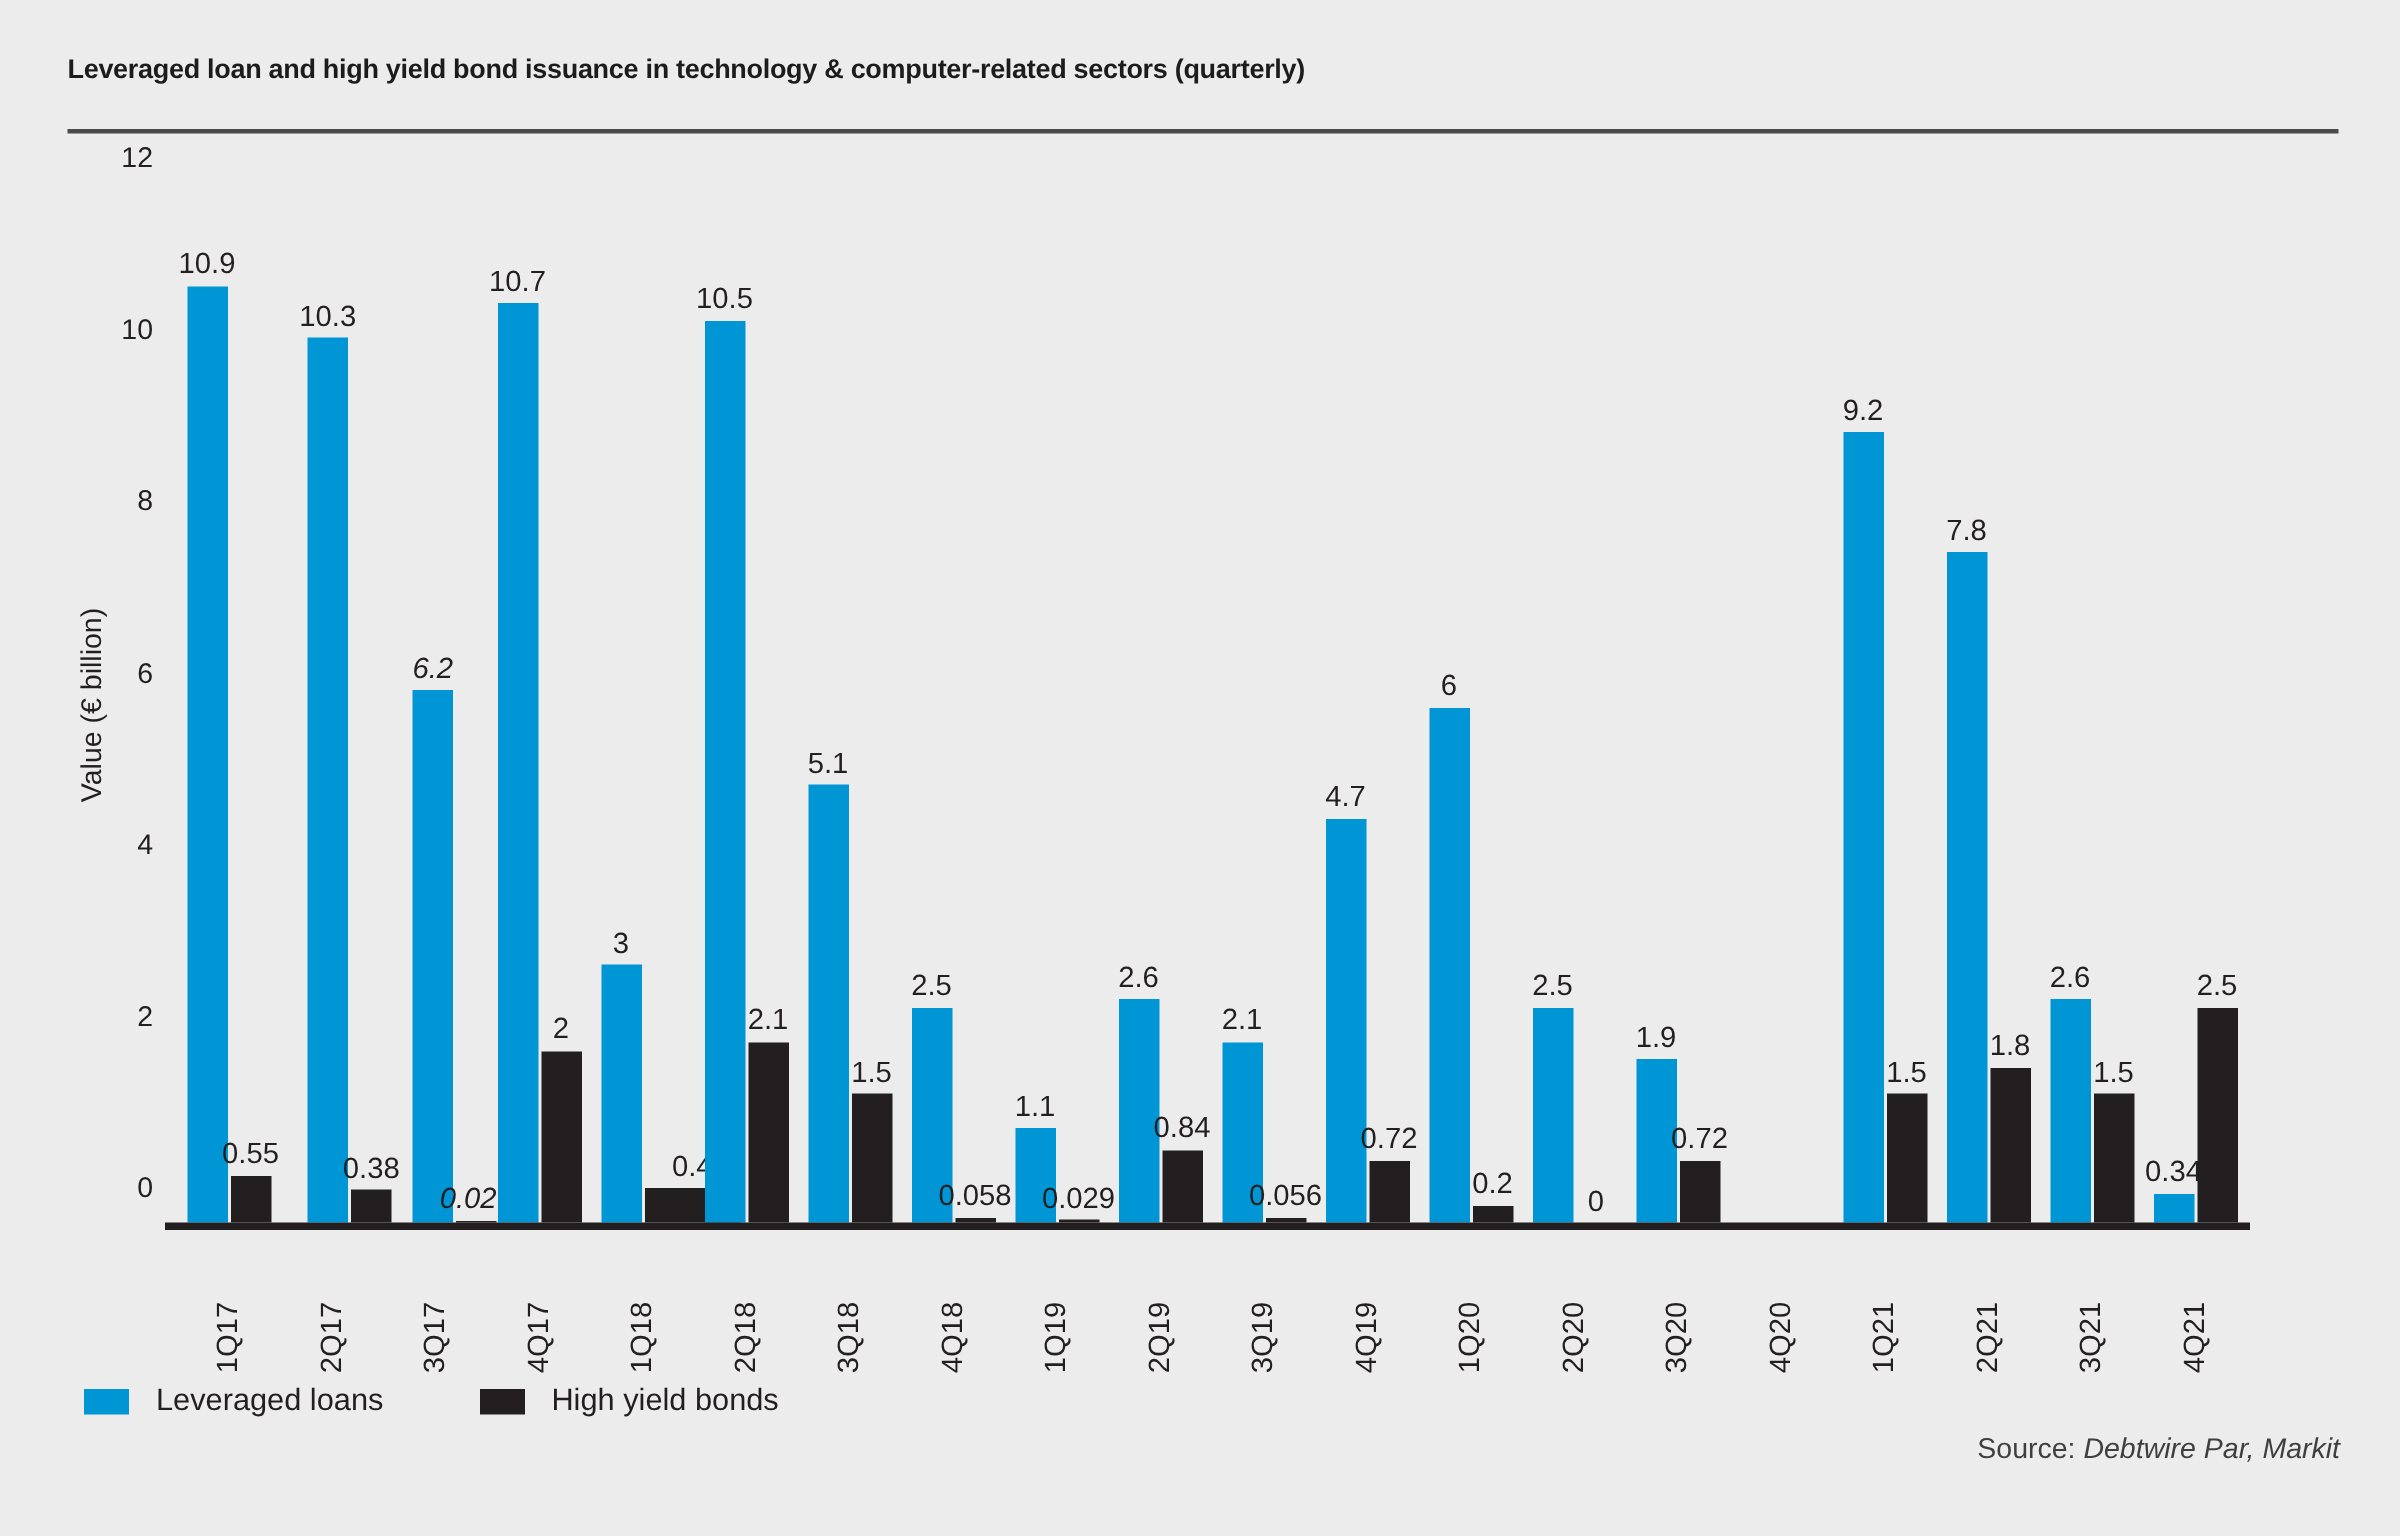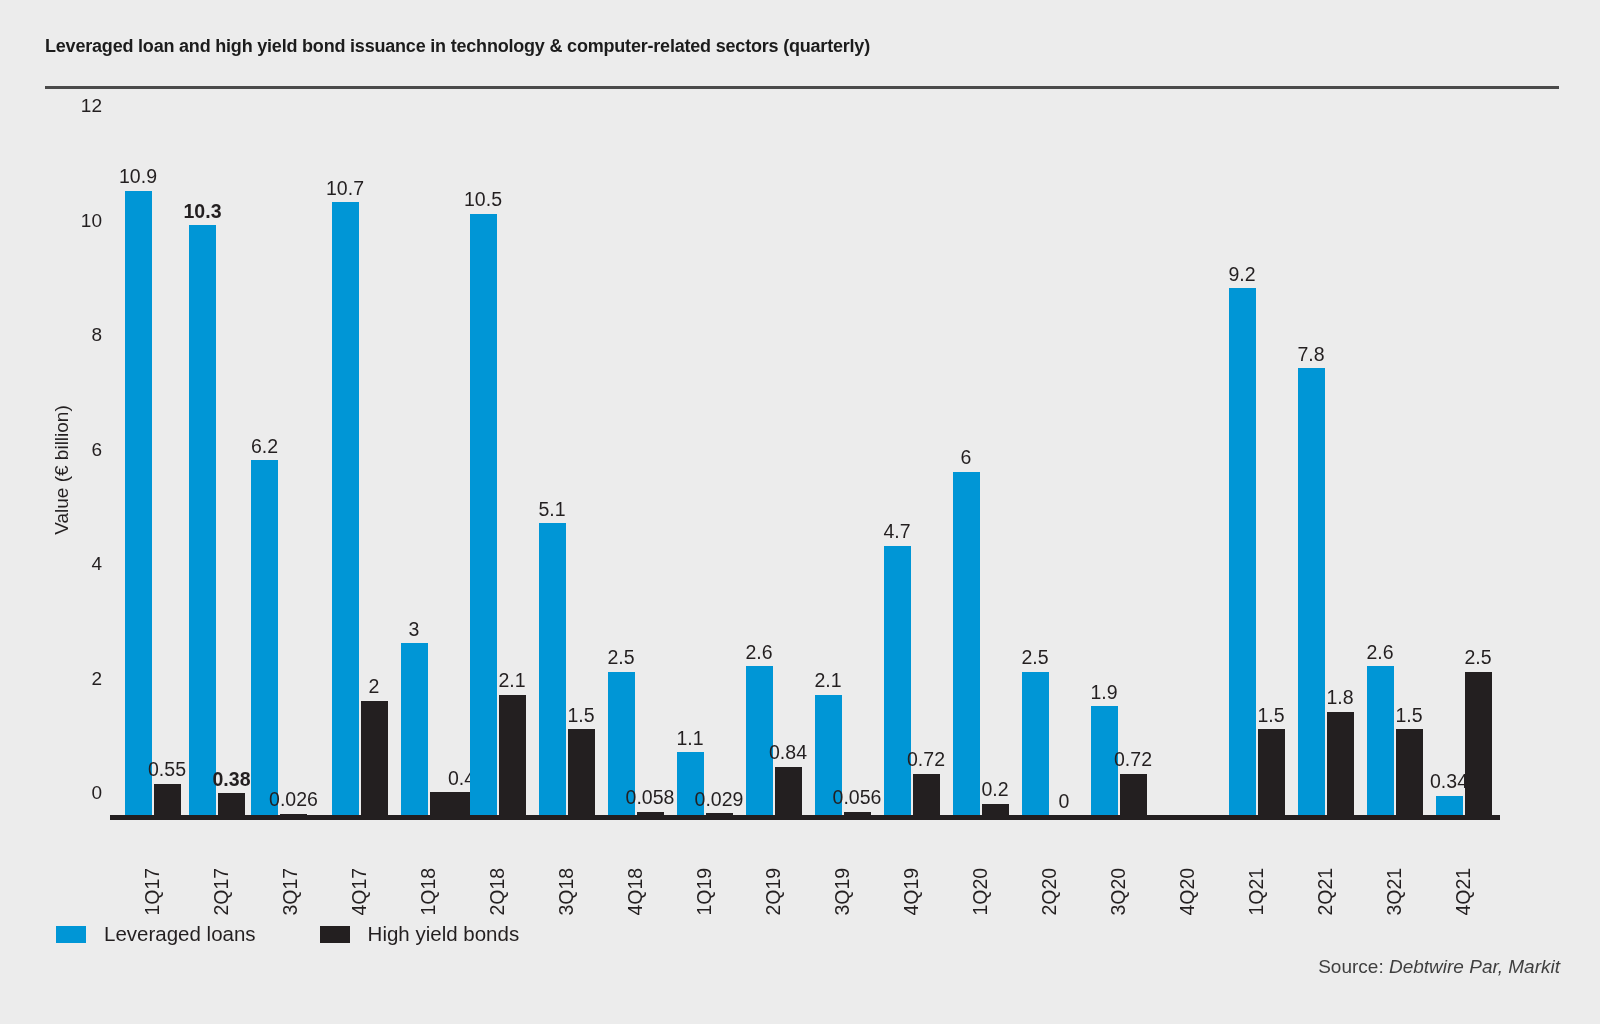--- a/index.html
+++ b/index.html
@@ -168,29 +168,29 @@
     <div class="ytick" style="bottom: 572.5px;">10</div>
     <div class="ytick" style="bottom: 687px;">12</div>
     <div class="group" style="left: 6.5px; width: 56px;">
       <div class="bar loans" style="height: 624.025px;">
         <span class="bar-label">10.9</span>
       </div>
       <div class="bar bonds" style="height: 31.4875px;">
         <span class="bar-label">0.55</span>
       </div>
     </div>
-    <div class="group" style="left: 71px; width: 56px; font-weight: bold;">
+    <div class="group" style="left: 87px; width: 56px;">
       <div class="bar loans" style="height: 589.675px;">
         <span class="bar-label">10.3</span>
       </div>
       <div class="bar bonds" style="height: 21.755px;">
         <span class="bar-label">0.38</span>
       </div>
     </div>
-    <div class="group" style="left: 133px; width: 56px;">
+    <div class="group" style="left: 157px; width: 56px; font-style: italic;">
       <div class="bar loans" style="height: 354.95px;">
         <span class="bar-label">6.2</span>
       </div>
       <div class="bar bonds" style="height: 1.4885px;">
         <span class="bar-label">0.026</span>
       </div>
     </div>
     <div class="group" style="left: 213.5px; width: 56px;">
       <div class="bar loans" style="height: 612.575px;">
         <span class="bar-label">10.7</span>

